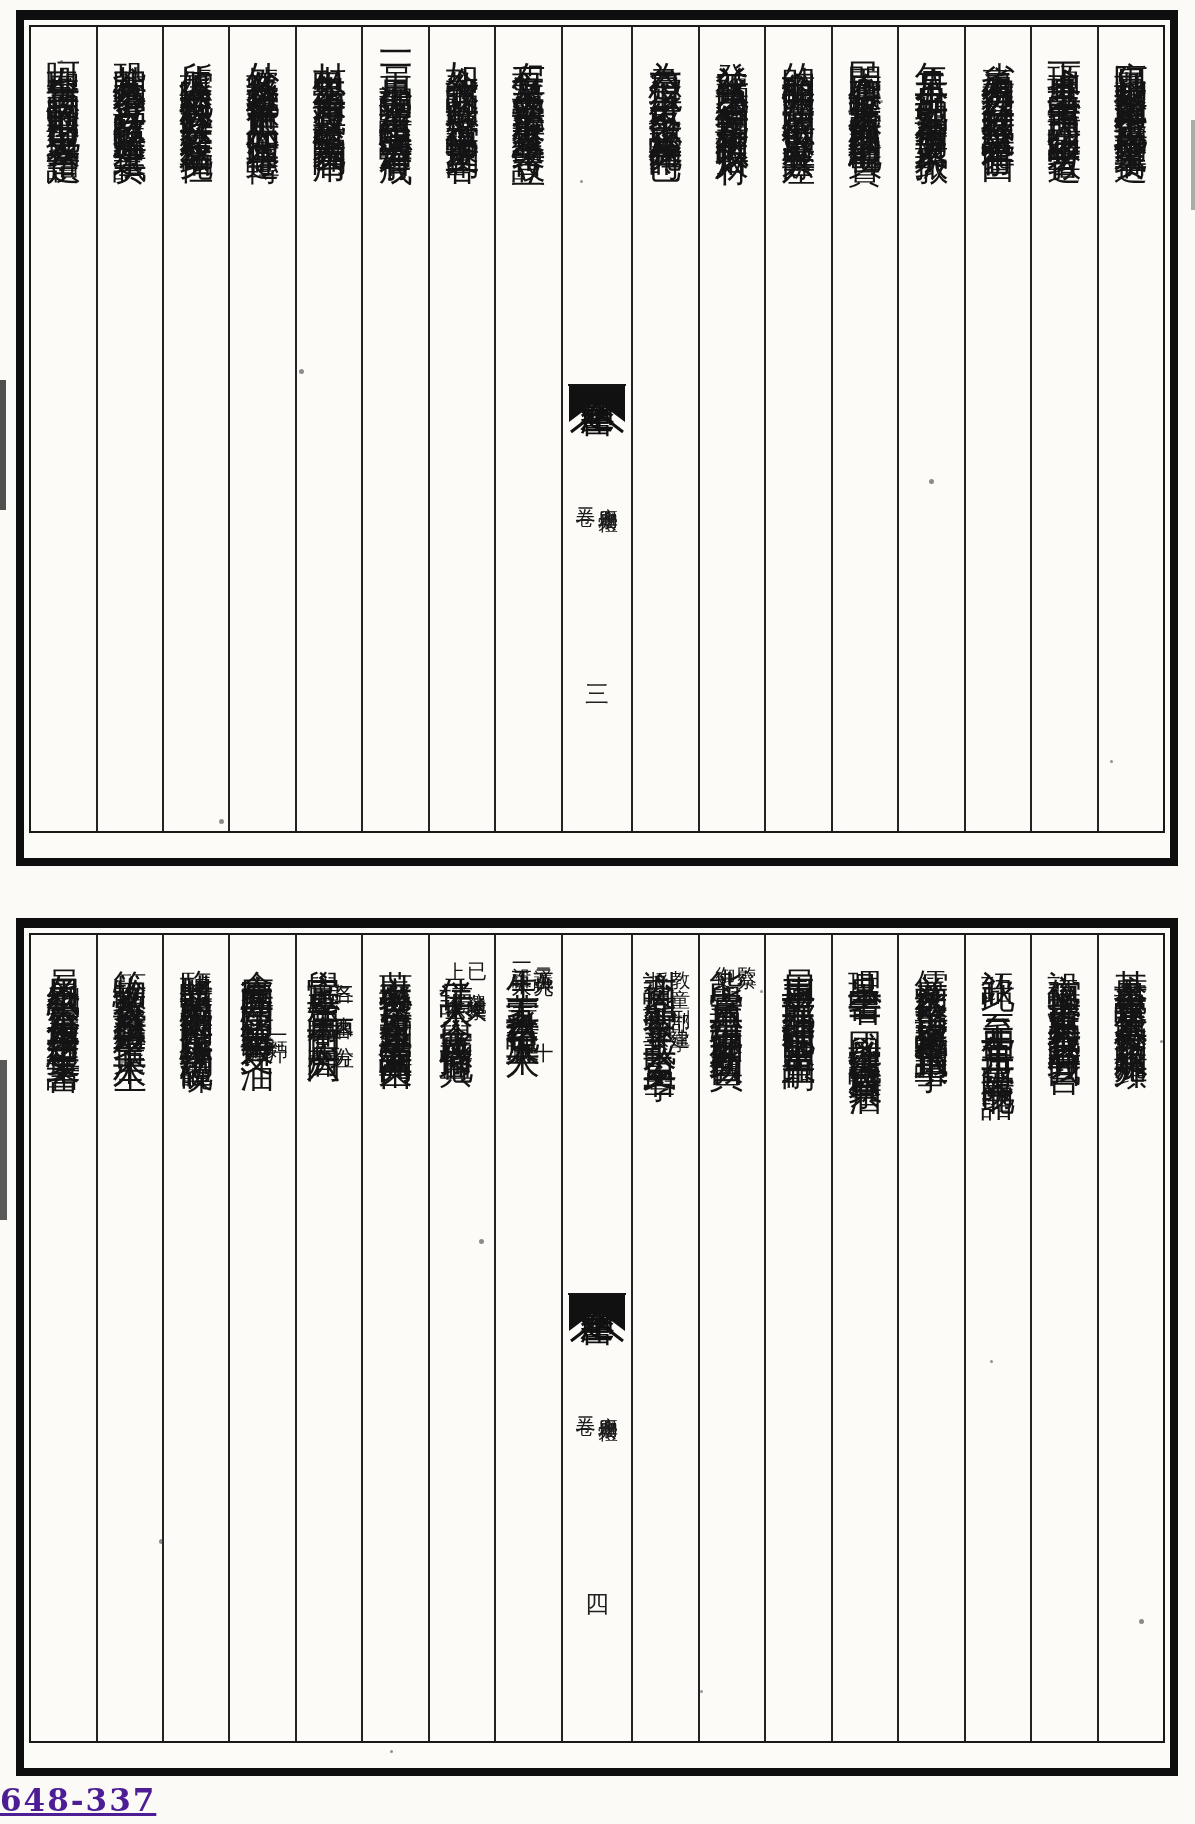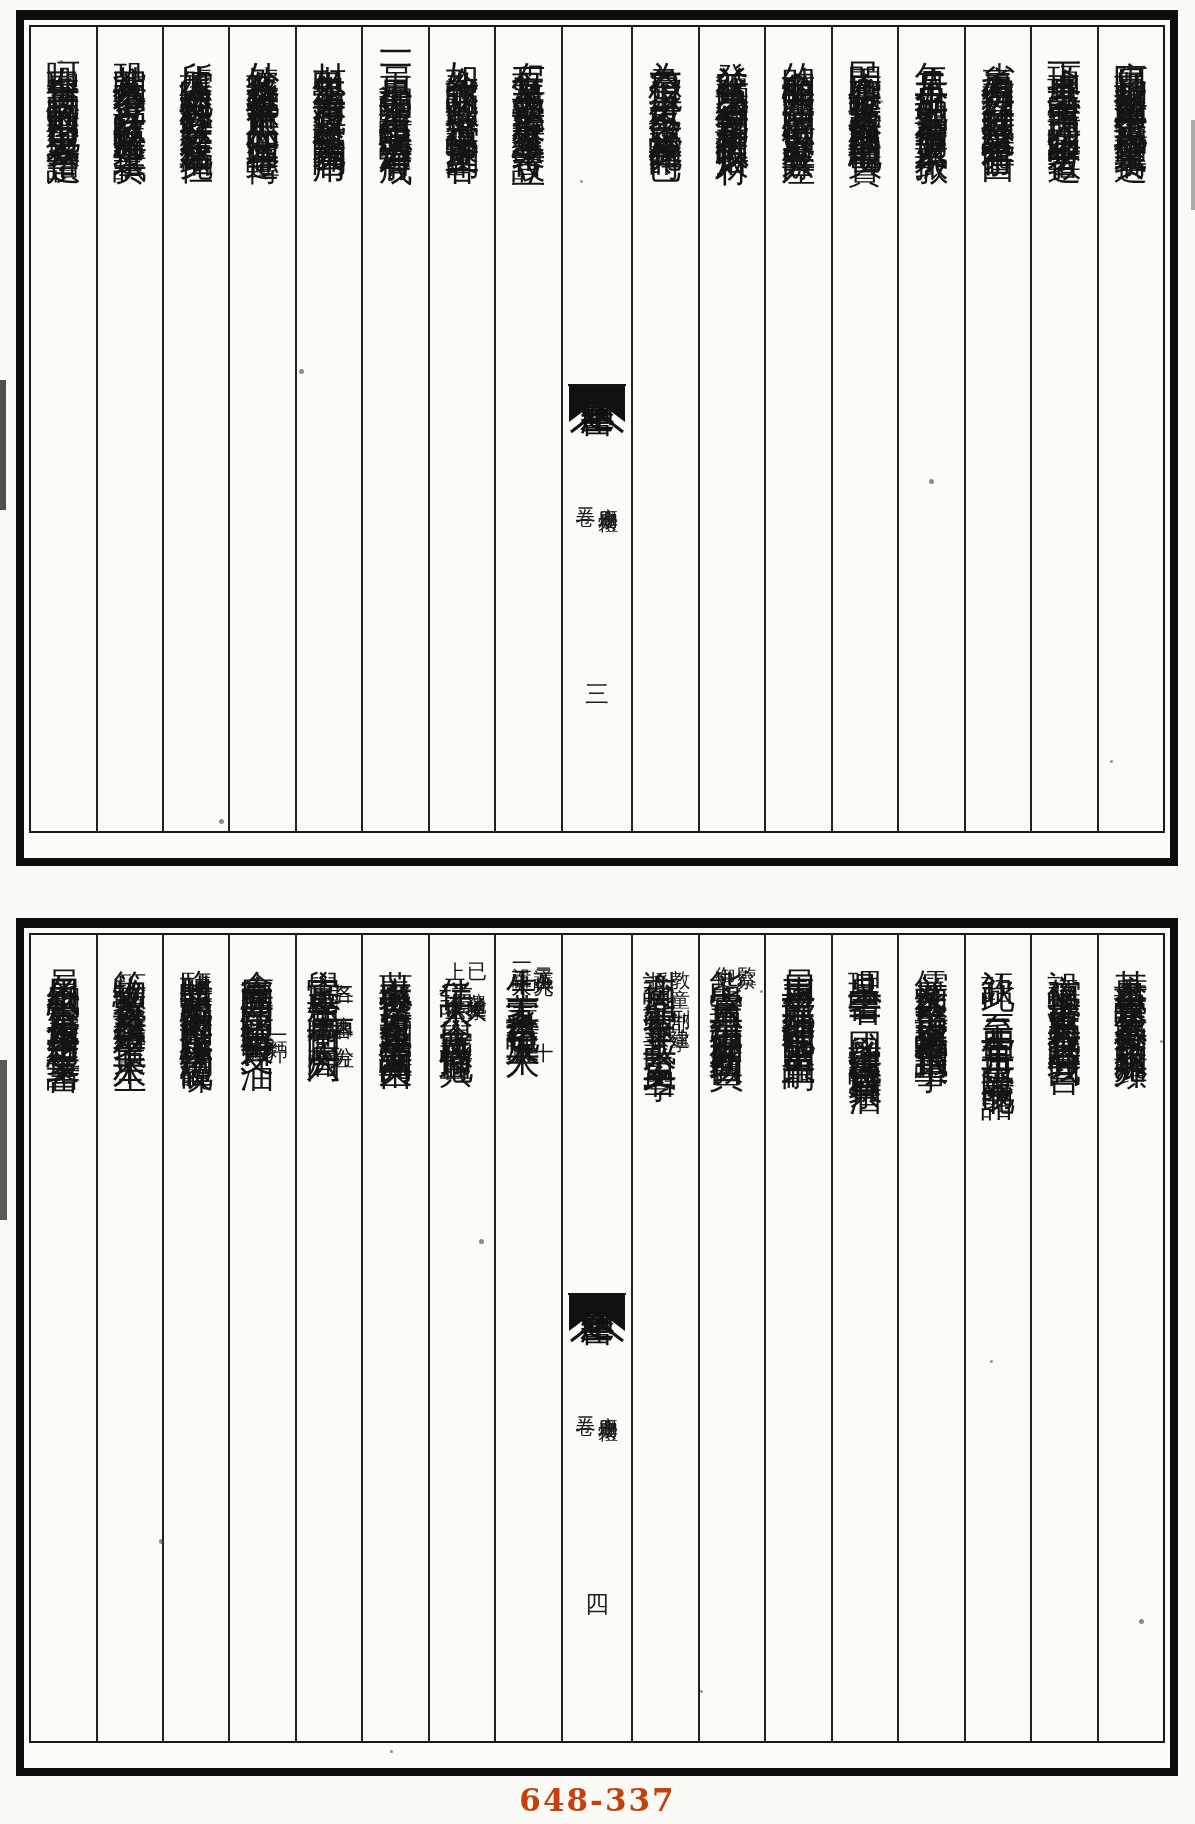--- a/index.html
+++ b/index.html
@@ -55,22 +55,22 @@
     writing-mode:vertical-rl;text-orientation:upright;
     font-size:20px;letter-spacing:1.5px;line-height:1.12;
     margin-top:48px;color:#1c1c1c;
   }
   .spine-ann .sub{display:block;}
   .folio{
     position:absolute;top:81%;left:0;width:100%;text-align:center;
     font-size:24px;color:#1f1f1f;
   }
   .pageno{
-    position:absolute;top:1782px;left:0;width:100%;text-align:center;
-    font-size:31px;font-weight:600;letter-spacing:2px;color:#c2410c;
+    position:absolute;top:1782px;left:0;width:100%;
+    font-size:31px;font-weight:600;letter-spacing:2px;color:#4c1d95;text-decoration:underline;
   }
   
   .smudge{position:absolute;background:#161616;}
   .sm1{left:0;top:380px;width:6px;height:130px;opacity:.75;}
   .sm2{left:0;top:1060px;width:7px;height:160px;opacity:.7;}
   .sm3{right:0;top:120px;width:4px;height:90px;opacity:.35;}
   .speck{
     position:absolute;left:60px;top:60px;width:3px;height:3px;border-radius:50%;
     background:#2a2a2a;opacity:.55;
     box-shadow: 240px 310px 0 1px #333, 520px 120px 0 0 #444, 870px 420px 0 1px #2f2f2f,

